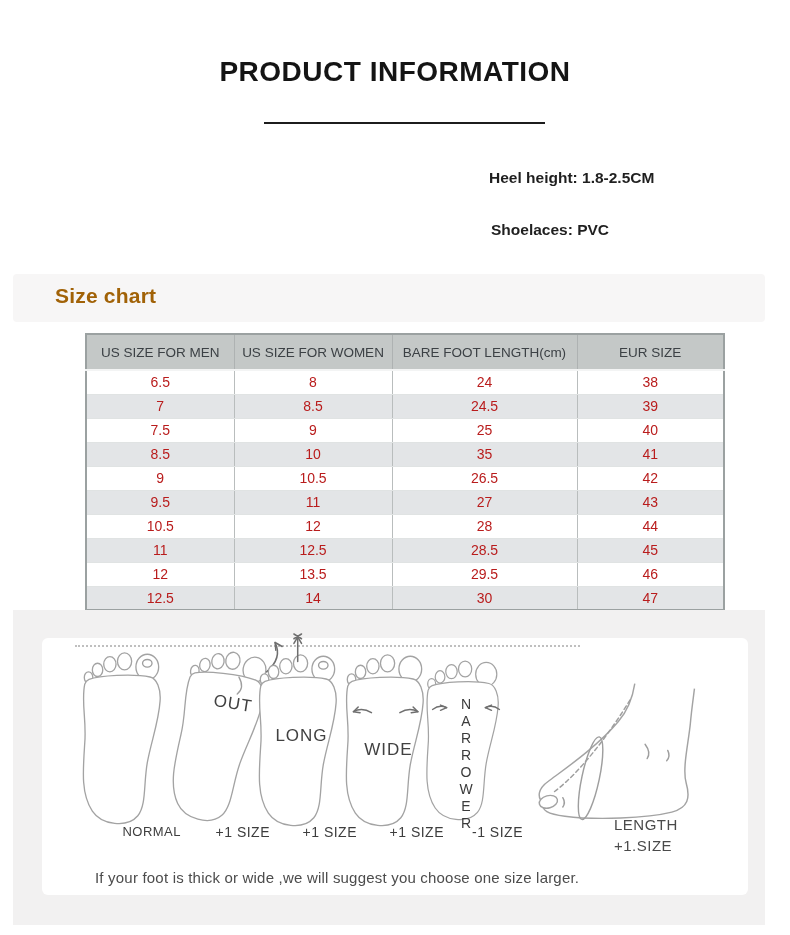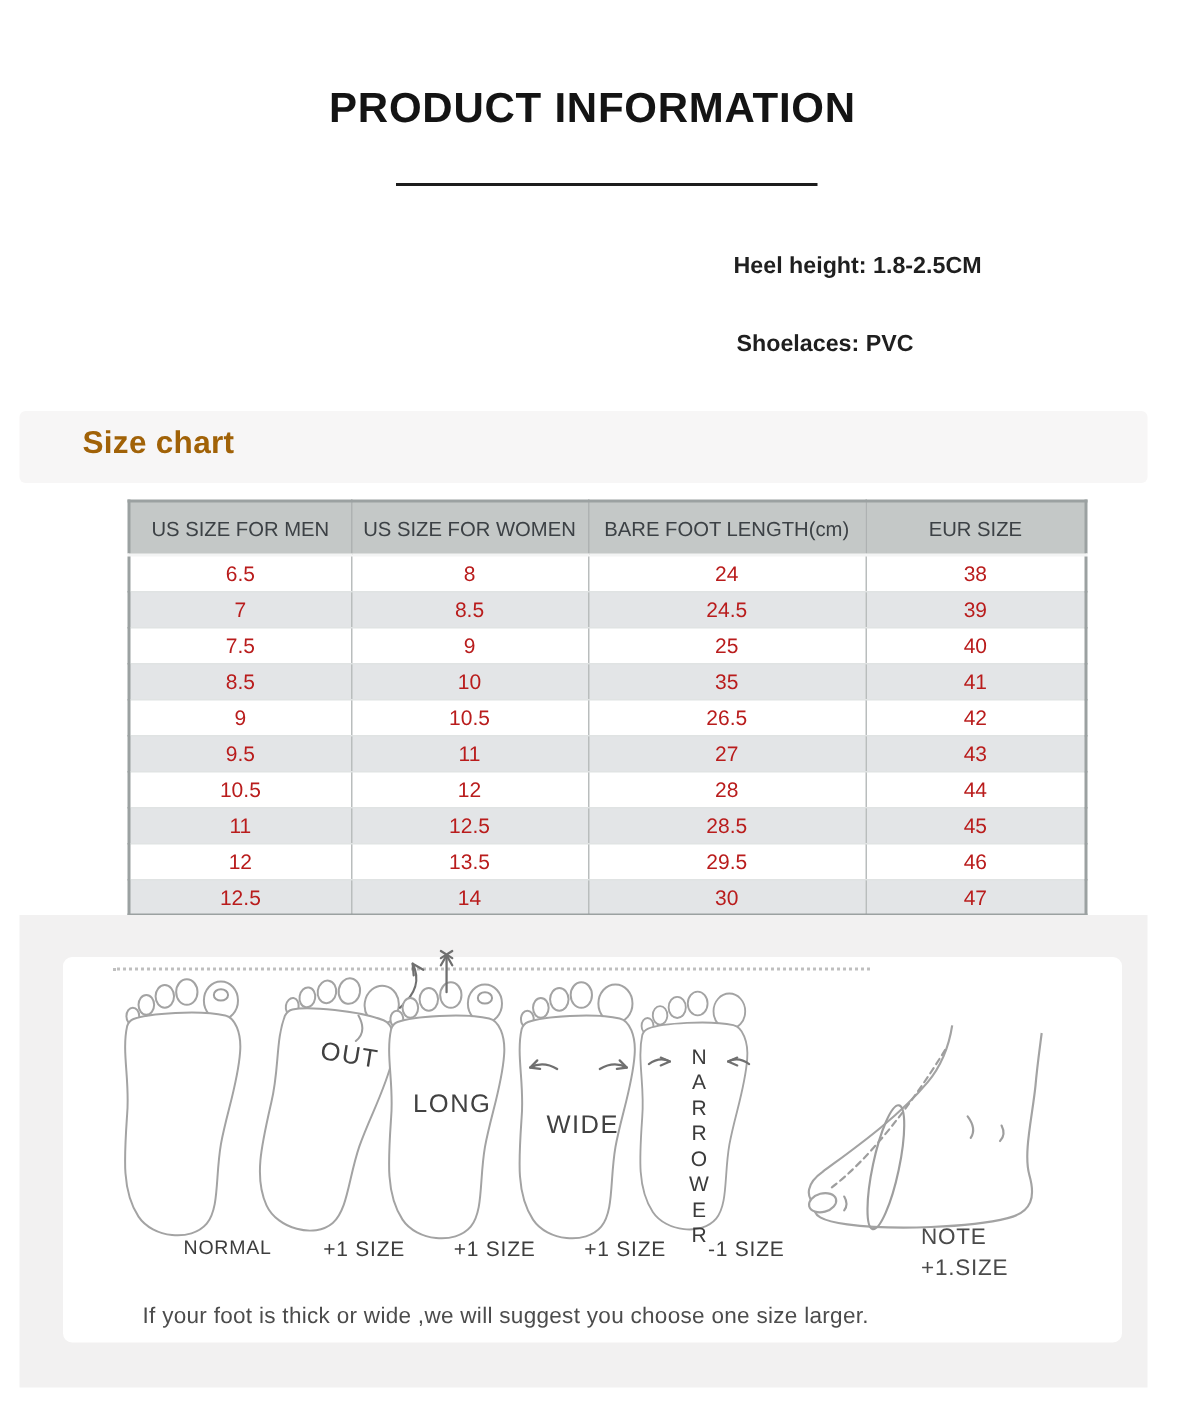--- a/index.html
+++ b/index.html
@@ -294,20 +294,20 @@
         <path class="foot-line" d="M130 66 q 3 6 -1 10"></path>
       </svg>
     </div>
 
     <div class="size-label size-label-normal" style="left:29px;">NORMAL</div>
     <div class="size-label" style="left:118px;">+1 SIZE</div>
     <div class="size-label" style="left:205px;">+1 SIZE</div>
     <div class="size-label" style="left:292px;">+1 SIZE</div>
     <div class="size-label" style="left:371px;">-1 SIZE</div>
     <div class="hight-label">
-      <div>NOTE</div>
+      <div>LENGTH</div>
       <div>+1.SIZE</div>
     </div>
 
     <div class="caption">If your foot is thick or wide ,we will suggest you  choose one size larger.</div>
   </div>
 
 </div>
 
 </body></html>

